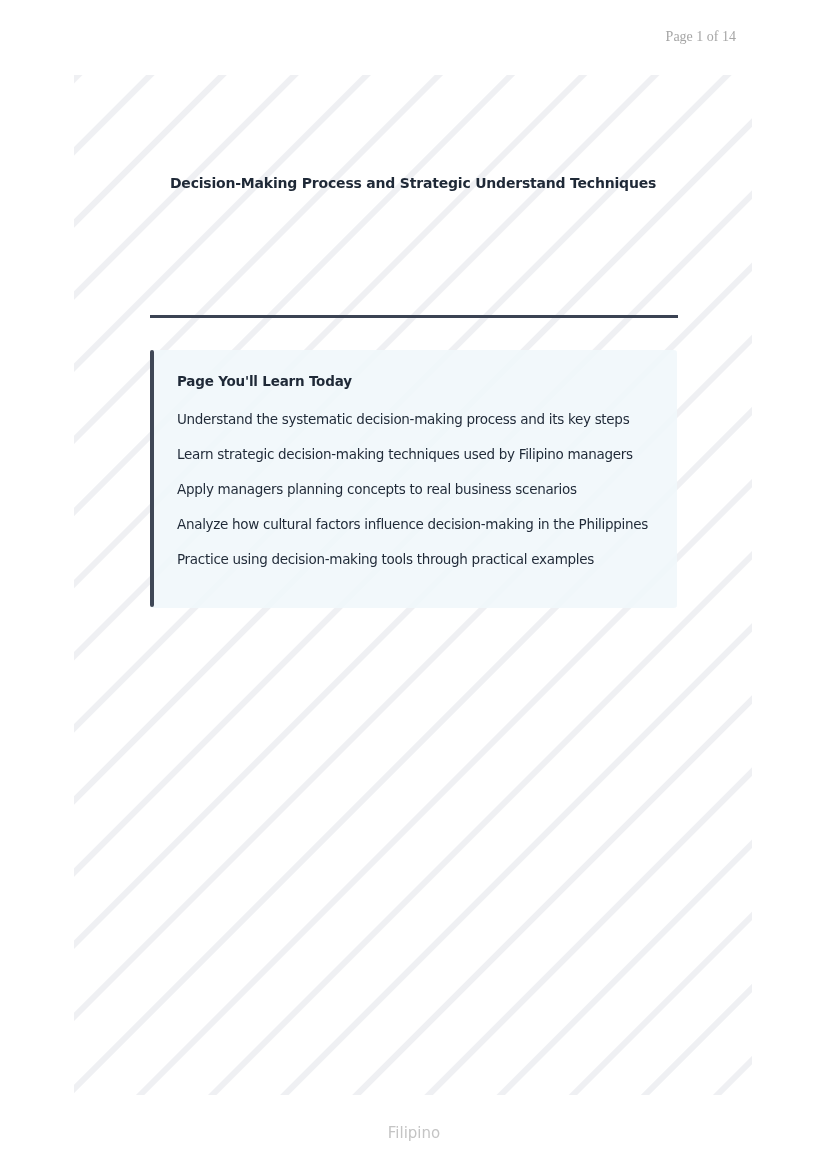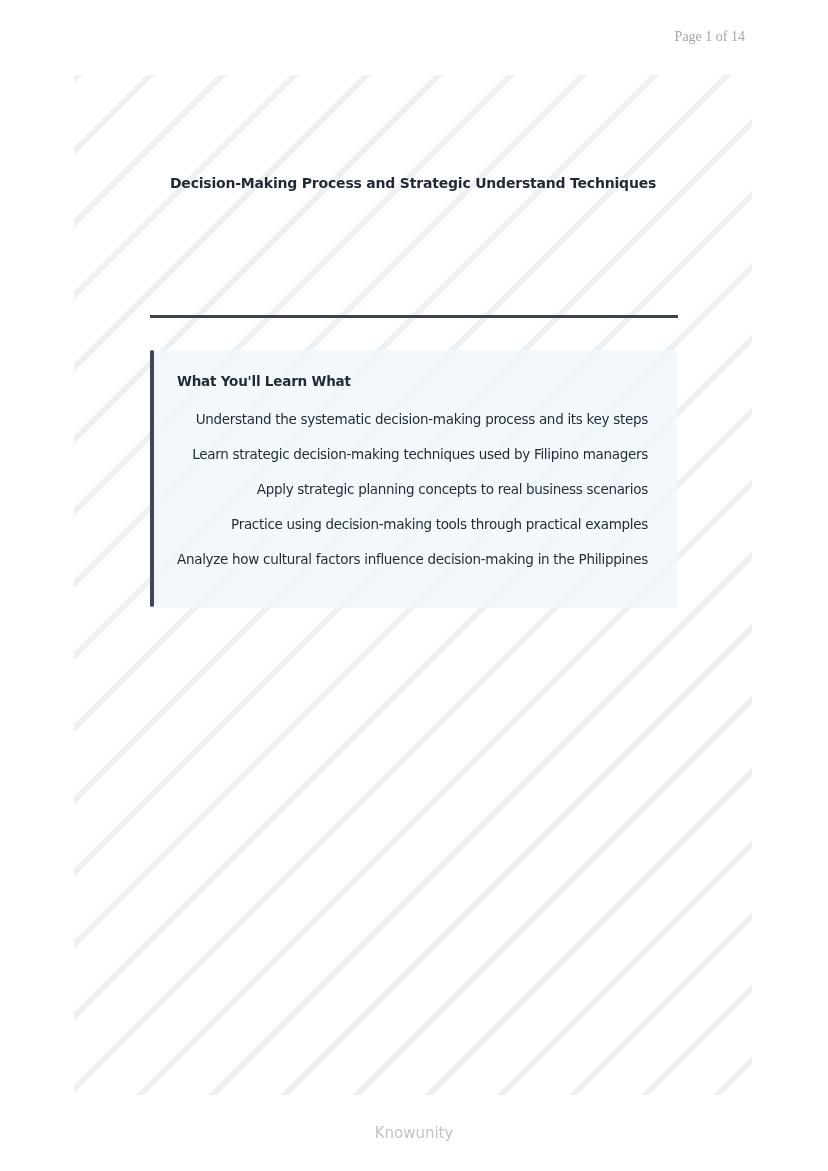--- a/index.html
+++ b/index.html
@@ -10,21 +10,21 @@
     body {
       width: 828px;
       height: 1171px;
       position: relative;
       overflow: hidden;
       font-family: "DejaVu Sans", "Liberation Sans", sans-serif;
     }
     .page-number {
       position: absolute;
       top: 29px;
-      right: 83px;
+      right: 92px;
       font-family: "Liberation Serif", "DejaVu Serif", serif;
       font-size: 14px;
       color: #a6a6a6;
     }
     .slide {
       position: absolute;
       left: 74px;
       top: 75px;
       width: 678px;
       height: 1020px;
@@ -114,21 +114,20 @@
       padding: 0;
       list-style: none;
     }
     .objectives-list li {
       font-size: 13.5px;
       color: #1f2937;
       line-height: 17px;
       height: 35px;
       letter-spacing: -0.3px;
       white-space: nowrap;
-      text-align: right;
     }
     .footer-brand {
       position: absolute;
       left: 0;
       right: 0;
       top: 1124px;
       text-align: center;
       font-size: 15px;
       color: #c4c4c4;
     }
@@ -152,24 +151,24 @@
     </defs>
     <rect x="0" y="0" width="678" height="1020" fill="#ffffff"></rect>
     <rect x="0" y="0" width="678" height="1020" fill="url(#diag)"></rect>
   </svg>
 
   <div class="slide-title">Decision-Making Process and Strategic Understand Techniques</div>
   <div class="divider"></div>
 
   <div class="objectives-box">
     <div class="objectives-bar"></div>
-    <div class="objectives-heading">What You'll Learn What</div>
+    <div class="objectives-heading">Page You'll Learn Today</div>
     <ul class="objectives-list">
       <li>Understand the systematic decision-making process and its key steps</li>
       <li>Learn strategic decision-making techniques used by Filipino managers</li>
-      <li>Apply strategic planning concepts to real business scenarios</li>
+      <li>Apply managers planning concepts to real business scenarios</li>
+      <li>Analyze how cultural factors influence decision-making in the Philippines</li>
       <li>Practice using decision-making tools through practical examples</li>
-      <li>Analyze how cultural factors influence decision-making in the Philippines</li>
     </ul>
   </div>
 </div>
 
-<div class="footer-brand">Knowunity</div>
+<div class="footer-brand">Filipino</div>
 
 </body></html>

